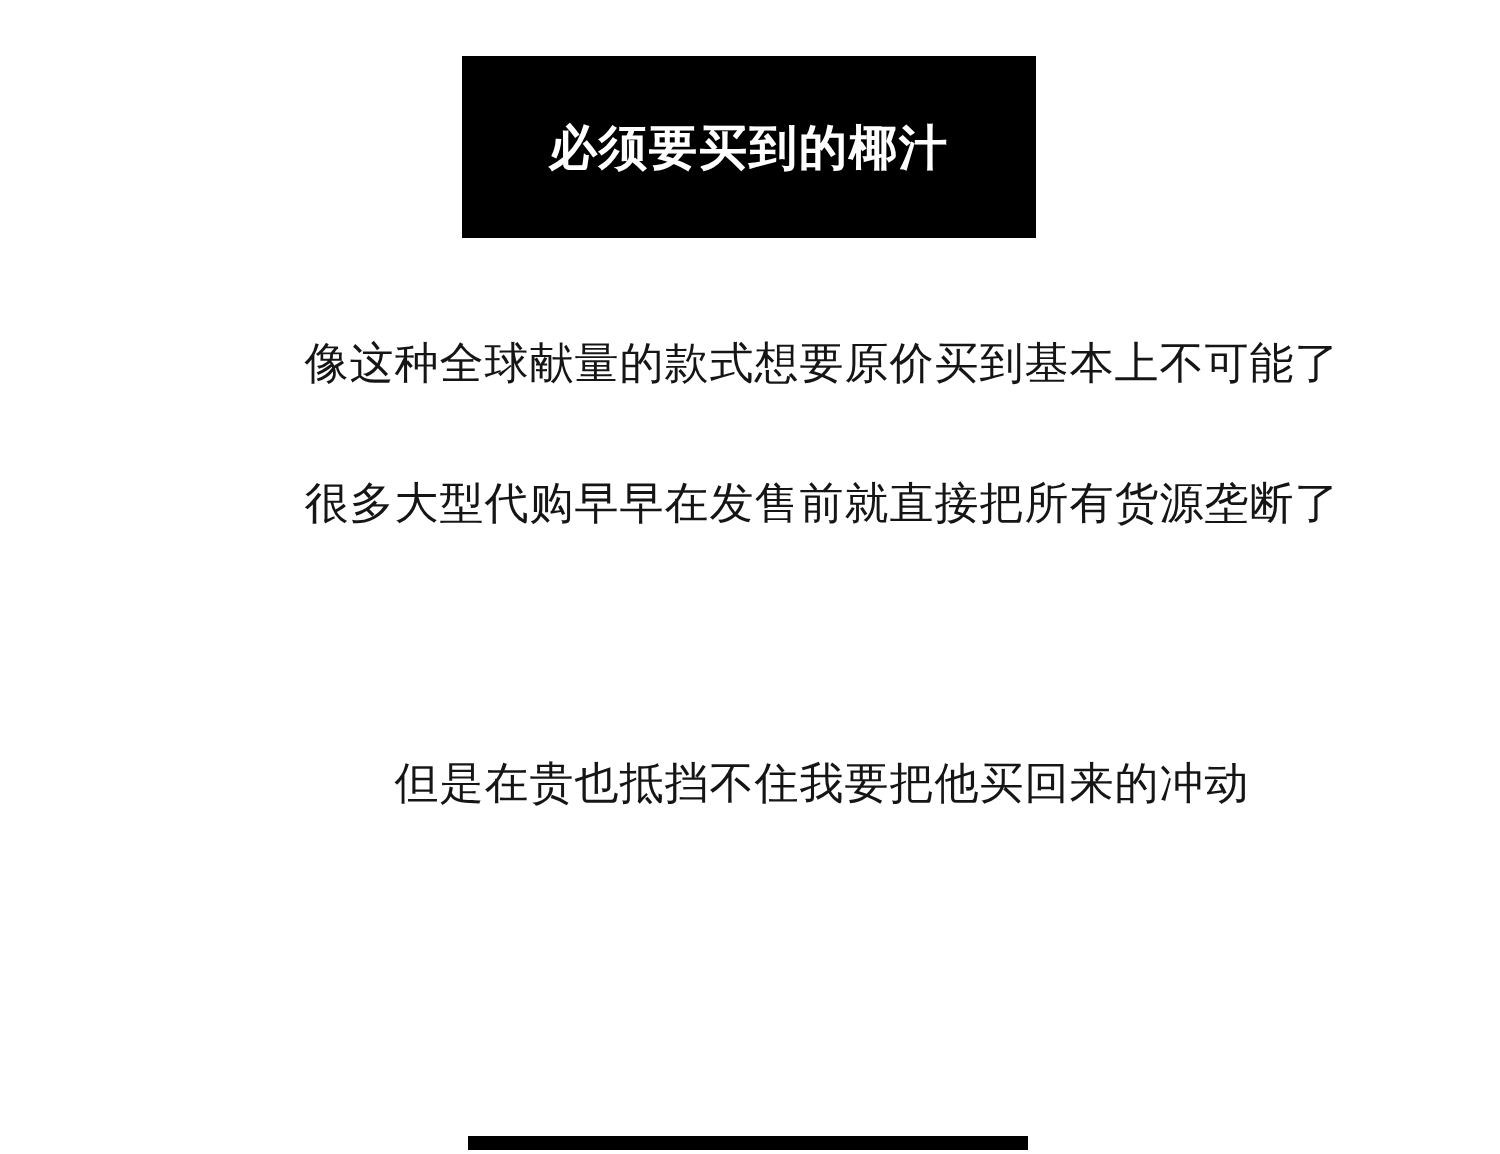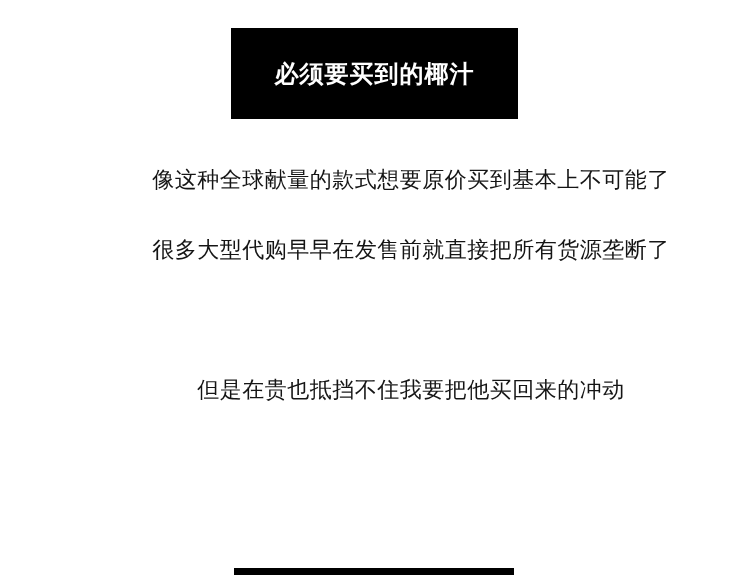--- a/index.html
+++ b/index.html
@@ -6,21 +6,21 @@
     margin: 0;
     padding: 0;
     background: #ffffff;
   }
   .canvas {
     position: relative;
     width: 750px;
     height: 575px;
     background: #ffffff;
     overflow: hidden;
-    font-family: Liberation Mono, monospace;
+    font-family: Liberation Sans, sans-serif;
   }
   .title-box {
     position: absolute;
     left: 231px;
     top: 28px;
     width: 287px;
     height: 91px;
     background: #000000;
     display: flex;
     align-items: center;

